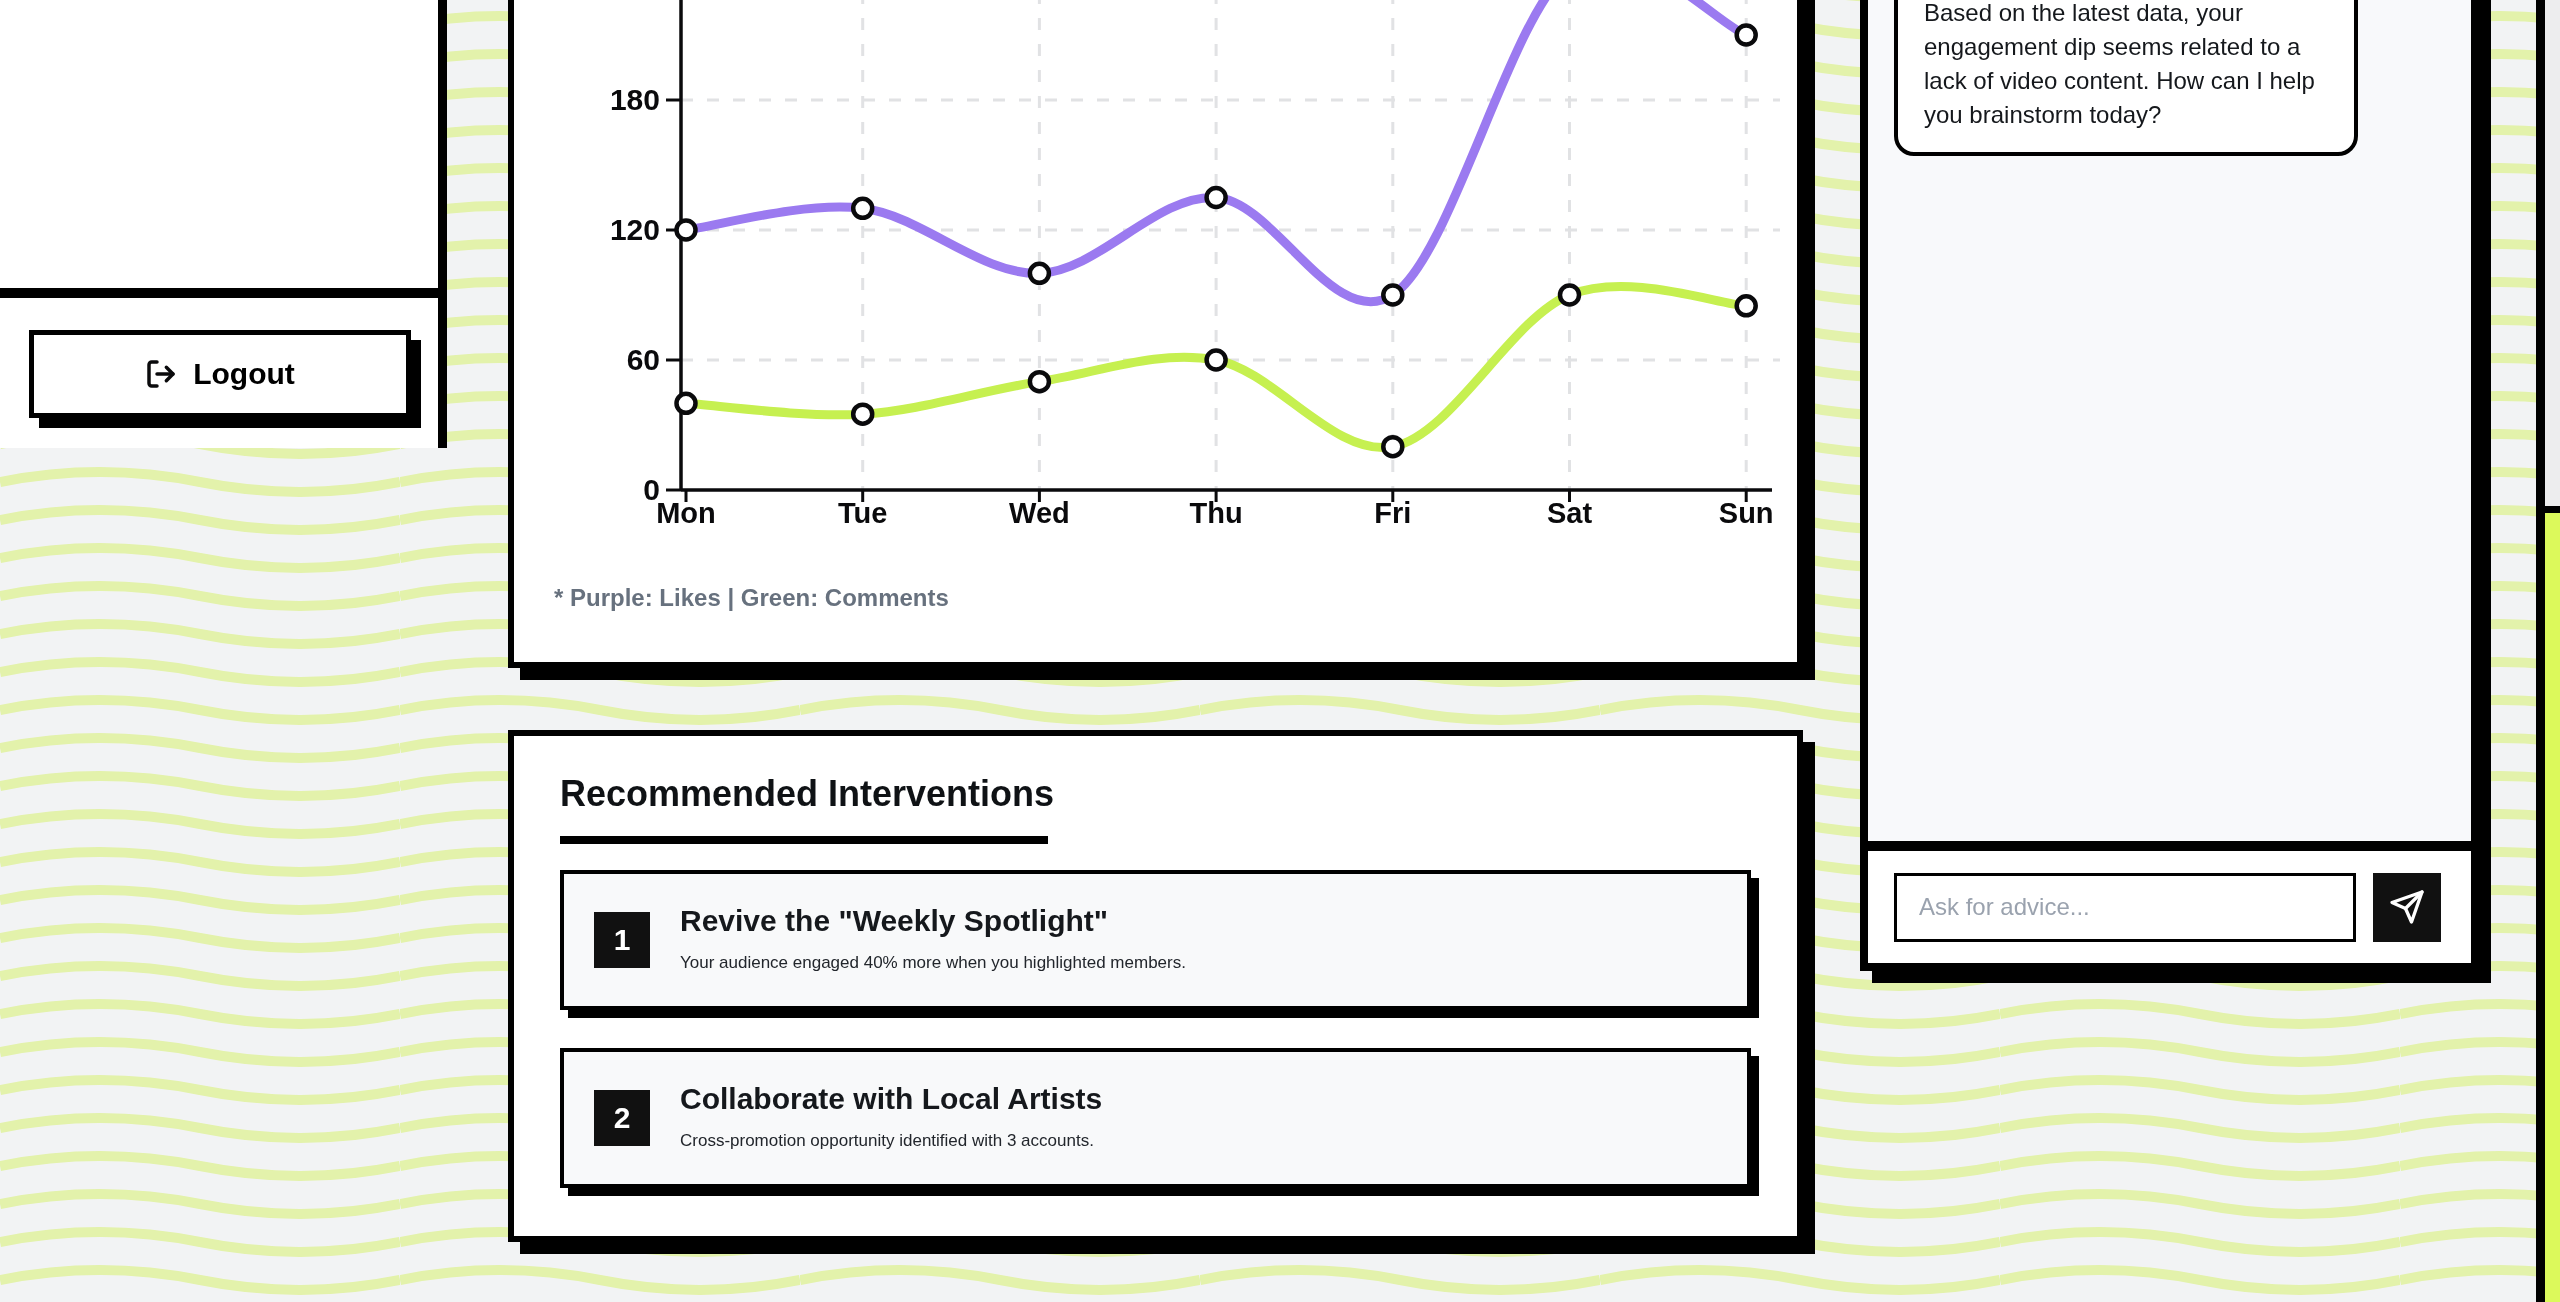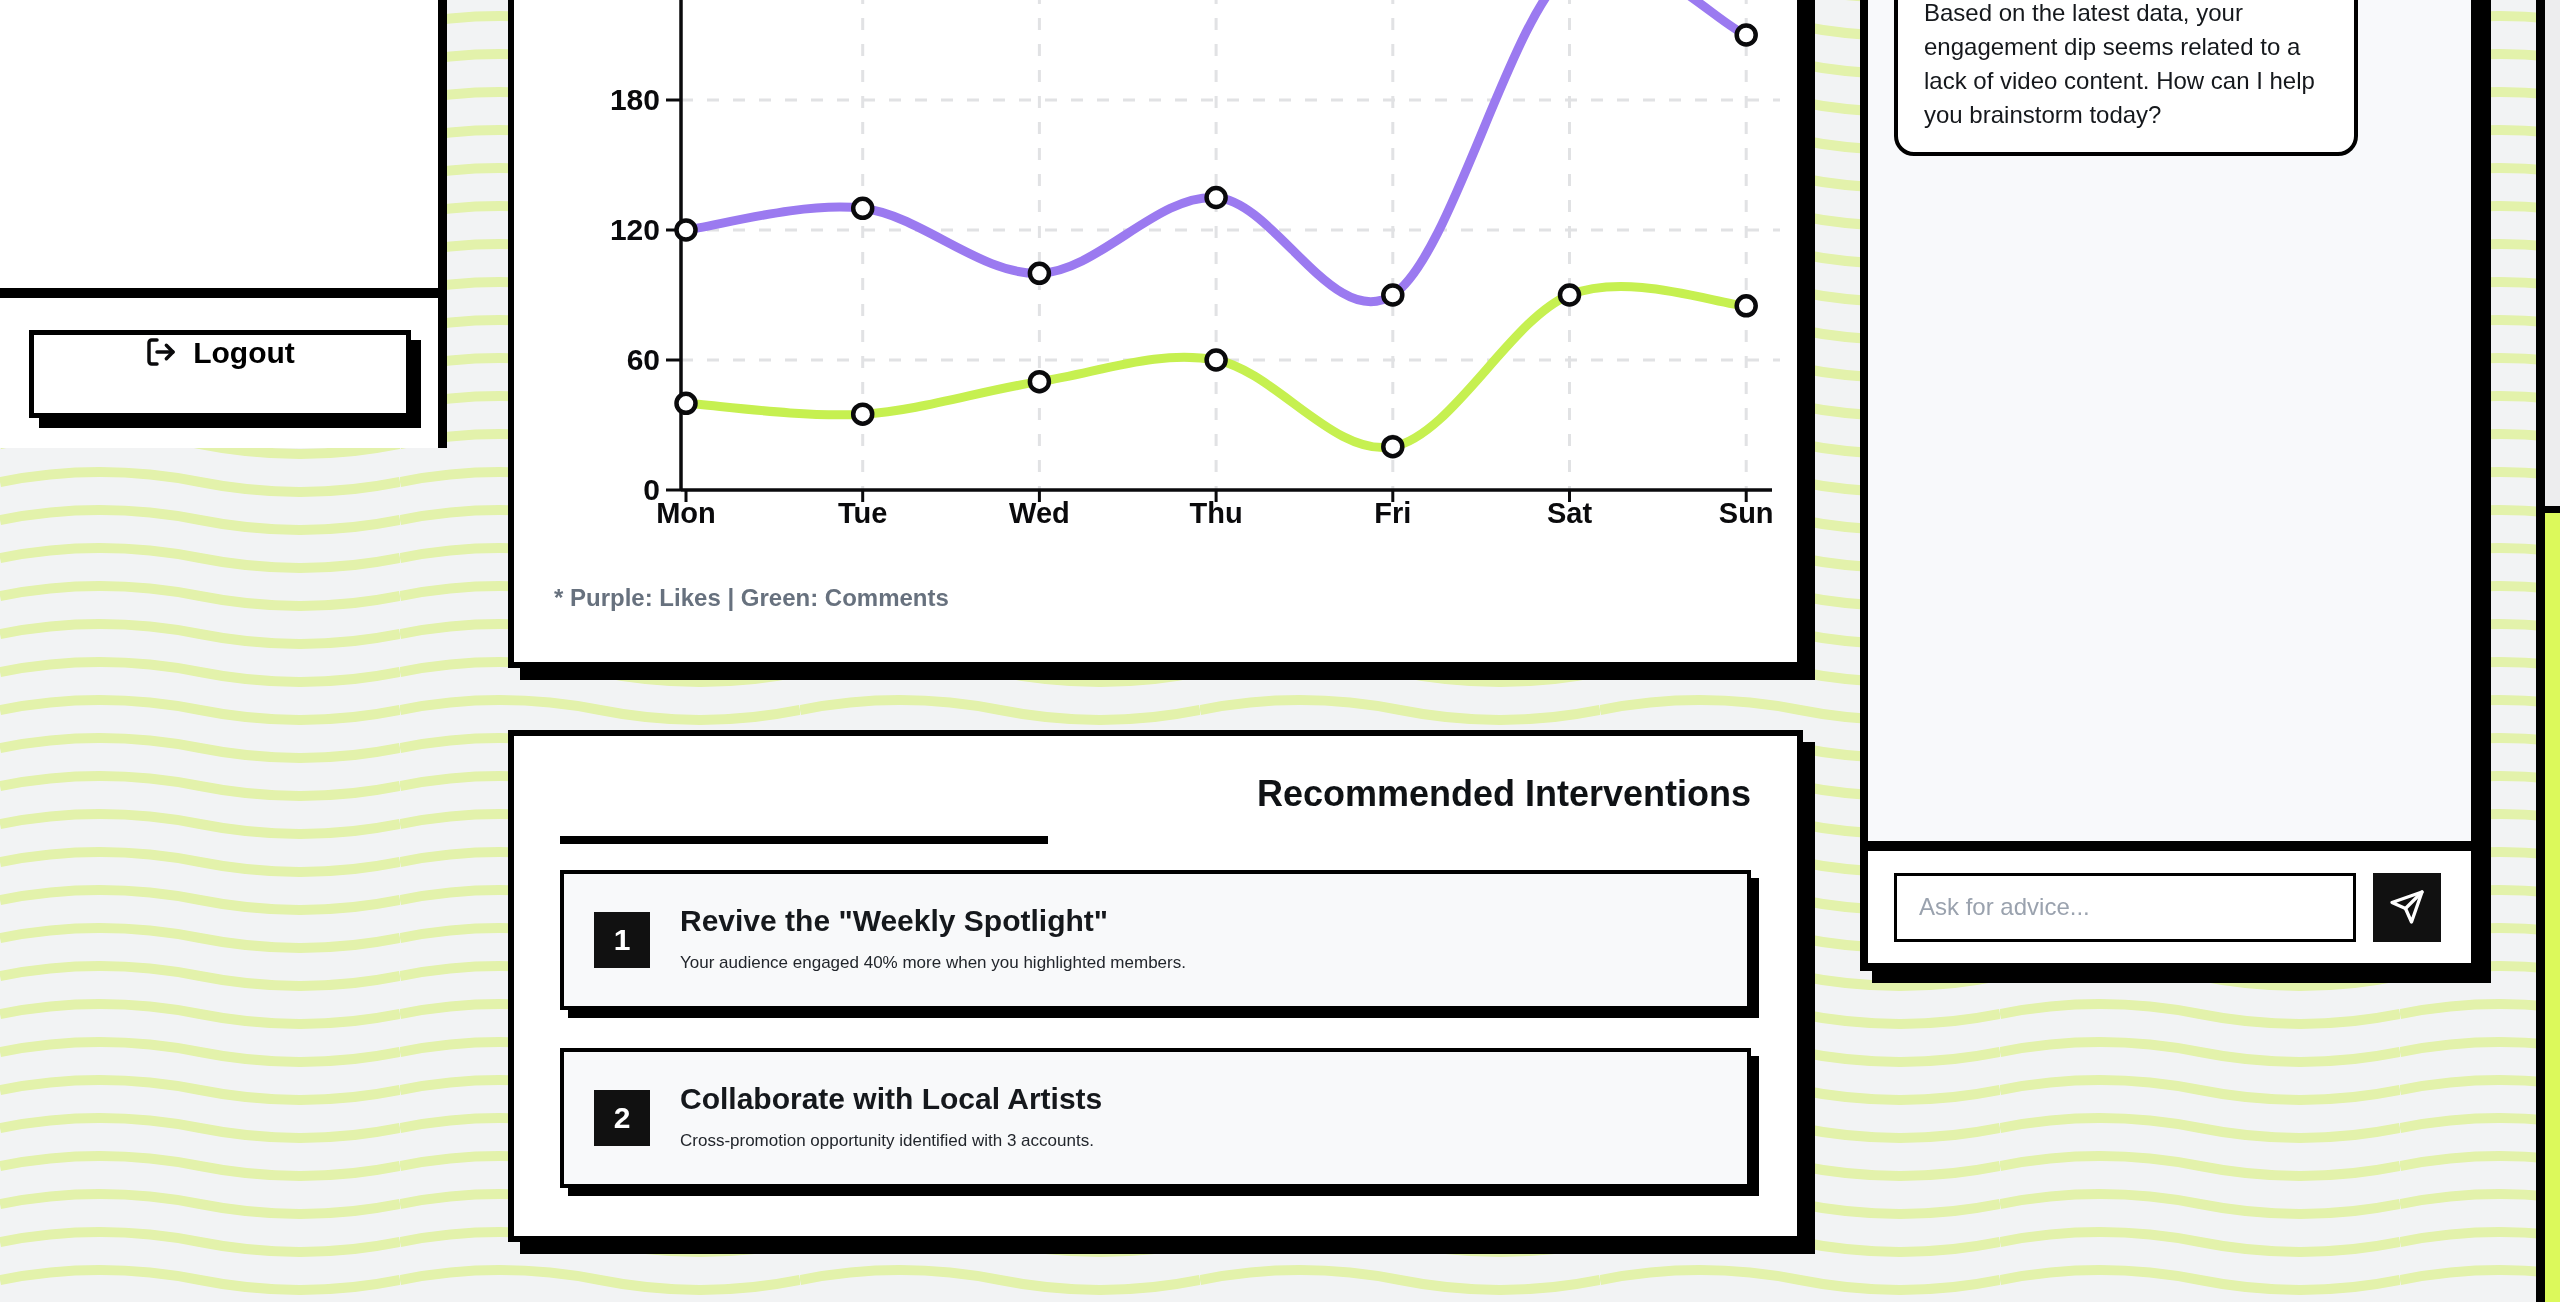--- a/index.html
+++ b/index.html
@@ -17,31 +17,31 @@
   .edge-gray{position:absolute;left:0;top:0;width:15px;height:506px;background:#ededee;}
   .edge-black{position:absolute;left:0;top:506px;width:15px;height:7px;background:#000;}
   .edge-lime{position:absolute;left:0;top:513px;width:15px;height:789px;background:#dcf95b;}
 
   
   .sidebar{left:0;top:-40px;width:447px;height:488px;background:#fff;
            border-right:9px solid #000;z-index:2;}
   .sidebar-divider{left:0;top:328px;width:447px;height:10px;background:#000;}
   .logout-btn{left:29px;top:370px;width:382px;height:88px;background:#fff;
               border:5px solid #000;box-shadow:10px 10px 0 #000;
-              display:flex;justify-content:center;gap:16px;
+              display:flex;align-items:center;justify-content:center;gap:16px;
               font-size:30px;font-weight:700;cursor:pointer;}
 
   
   .card{background:#fff;border:6px solid #000;box-shadow:12px 12px 0 #000;z-index:2;}
   .chart-card{left:508px;top:-40px;width:1295px;height:708px;}
   .chart-svg{position:absolute;left:0;top:0;}
   .chart-footnote{position:absolute;left:40px;top:618px;font-size:24px;font-weight:700;color:#67717e;}
 
   .iv-card{left:508px;top:730px;width:1295px;height:512px;padding:36px 46px;}
-  .iv-title{font-size:36px;font-weight:700;line-height:44px;color:#0f1215;text-align:right;}
+  .iv-title{font-size:36px;font-weight:700;line-height:44px;color:#0f1215;}
   .iv-underline{width:488px;height:8px;background:#000;margin-top:20px;}
   .iv-item{width:1191px;height:140px;background:#f8f9fa;border:4px solid #000;
            box-shadow:8px 8px 0 #000;display:flex;align-items:center;
            padding:0 30px;gap:30px;cursor:pointer;}
   .iv-item1{margin-top:26px;}
   .iv-item2{margin-top:38px;}
   .iv-badge{width:56px;height:56px;background:#111;color:#fff;flex:0 0 56px;
             display:flex;align-items:center;justify-content:center;
             font-size:30px;font-weight:700;}
   .iv-item-title{font-size:30px;font-weight:700;line-height:36px;color:#15181c;}

